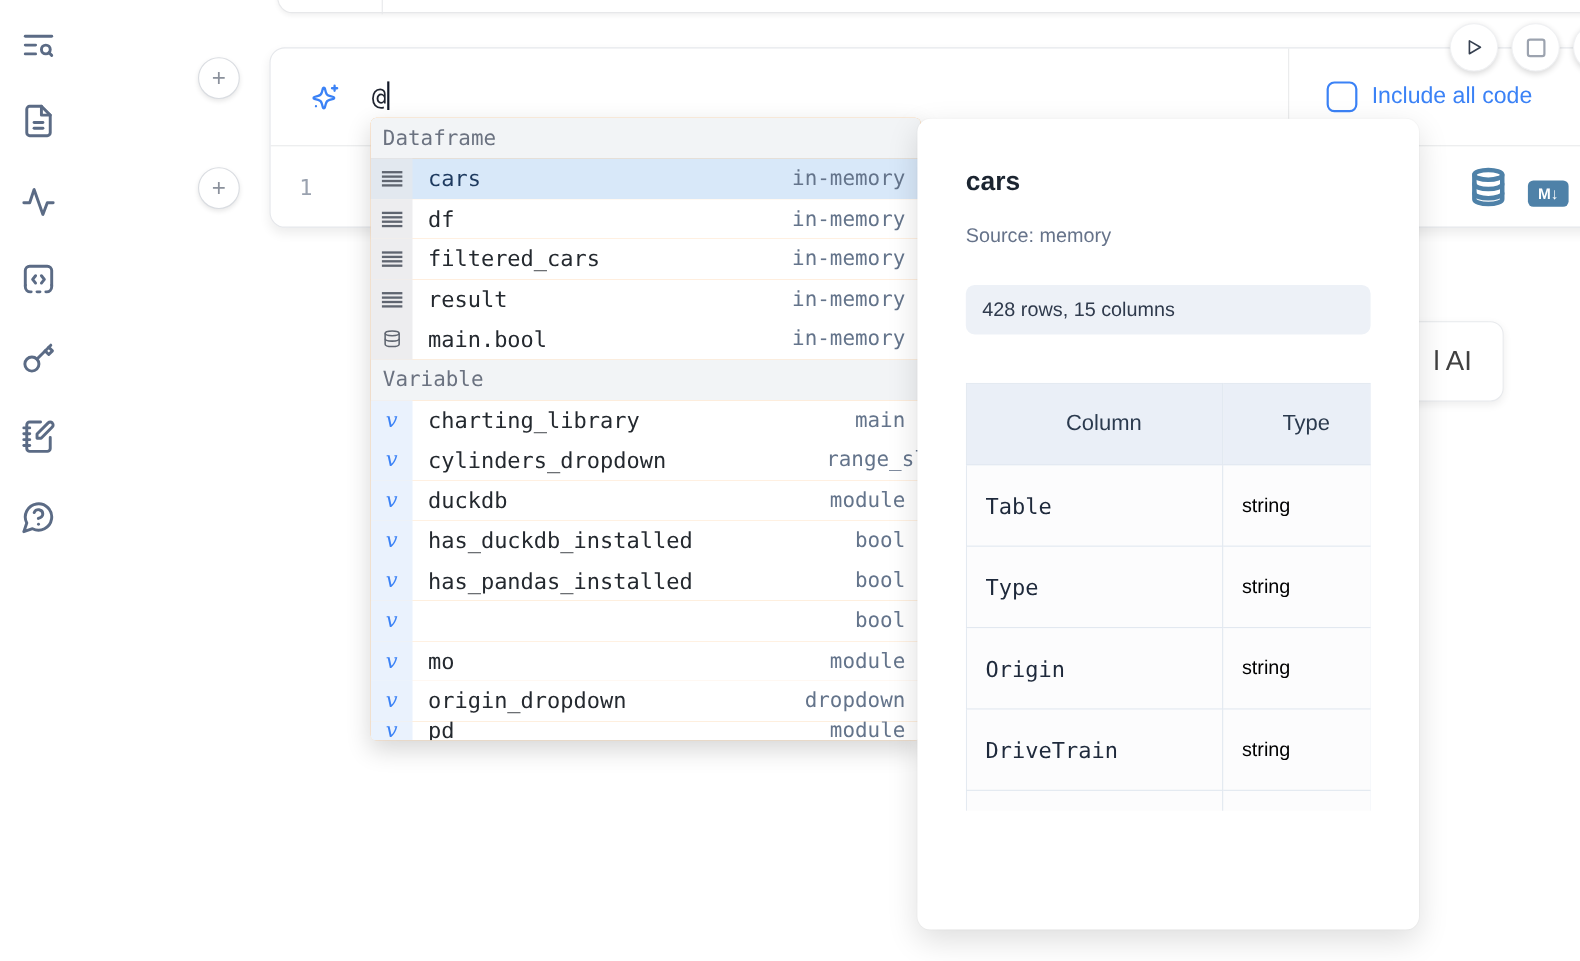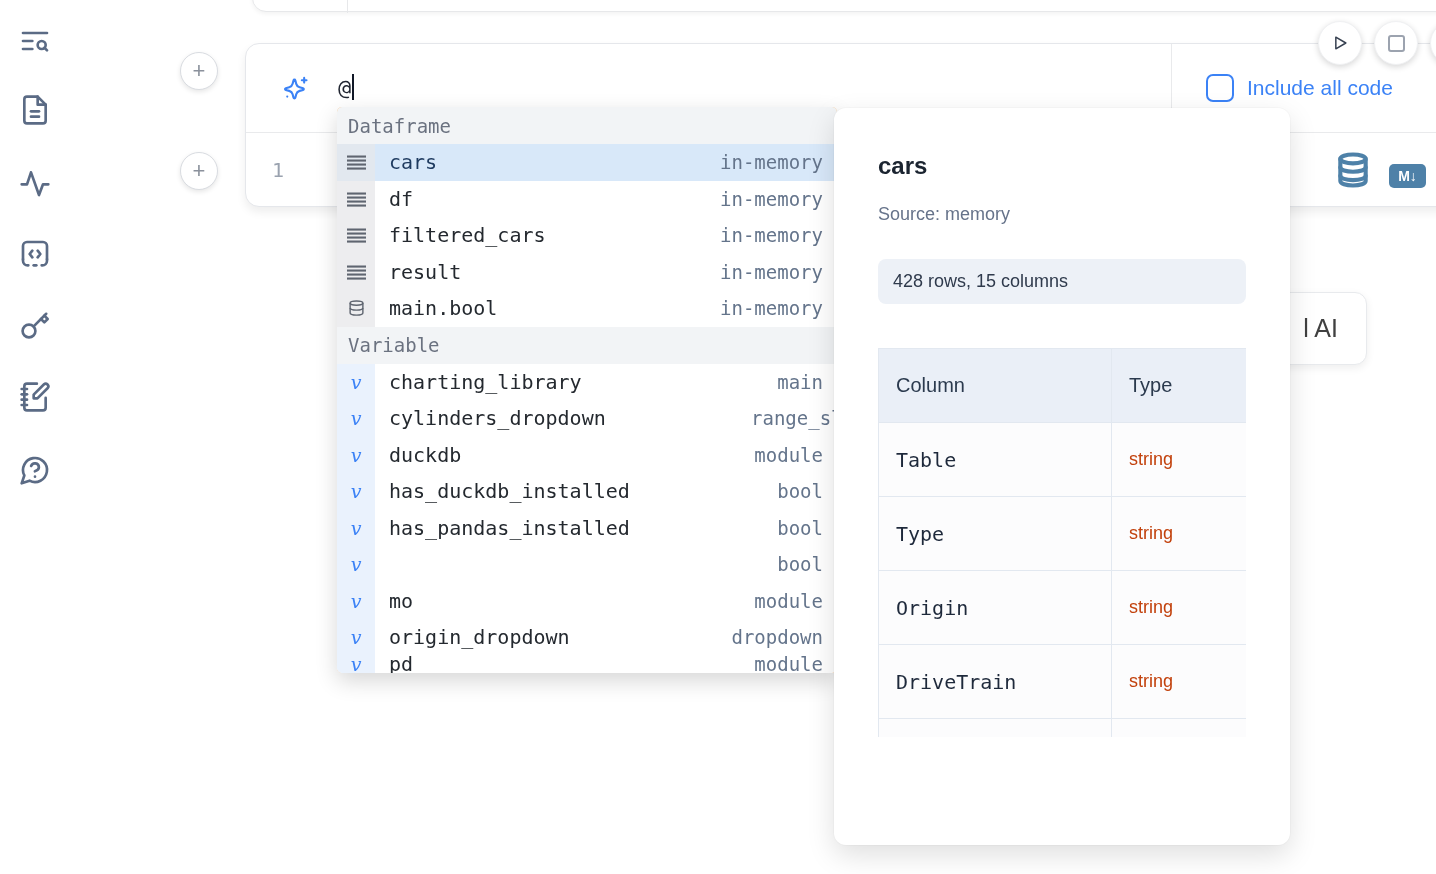--- a/index.html
+++ b/index.html
@@ -73,23 +73,23 @@
   .panel { position:absolute; left:834px; top:108px; width:456px; height:737px; background:#fff;
     border-radius:12px; box-shadow:0 10px 28px rgba(0,0,0,.13), 0 0 0 1px rgba(0,0,0,.02); z-index:20; }
   .panel-title { position:absolute; left:44px; top:44px; font-size:24px; font-weight:bold; color:#1b2430; }
   .panel-source { position:absolute; left:44px; top:96px; font-size:18px; color:#66738a; }
   .panel-badge { position:absolute; left:44px; top:151px; width:368px; height:45px; background:#edf1f7;
     border-radius:8px; display:flex; align-items:center; padding-left:15px; font-size:18px; color:#2f3a4c; }
   .ptable-wrap { position:absolute; left:44px; top:240px; width:368px; height:462px; overflow:hidden; }
   table.ptable { border-collapse:collapse; table-layout:fixed; width:368px; }
   .ptable col.c1 { width:233px; } .ptable col.c2 { width:135px; }
   .ptable th, .ptable td { border:1px solid #e2e8f0; text-align:left; height:74px; padding-left:17px; }
-  .ptable th { background:#eaeff7; font-weight:normal; font-size:20px; color:#2b3a4e; }
+  .ptable th { background:#eaeff7; font-weight:normal; font-size:20px; color:#2b3a4e;text-align:center; }
   .ptable td.cname { font-family:"DejaVu Sans Mono", monospace; font-size:20px; color:#1e293b; background:#fcfcfd; }
-  .ptable td.ctype { font-size:18px; color:#c2410c; background:#fcfcfd; }
+  .ptable td.ctype { font-size:18px; color:#000000; background:#fcfcfd; }
   .ptable tr.partial td { height:18px; border-bottom:none; }
   svg { display:block; }
 </style>
 </head>
 <body>
 
 <div class="sidebar">
   <div class="side-ic" style="top:25px">
     <svg viewBox="0 0 24 24" fill="none" stroke="currentColor" stroke-width="2" stroke-linecap="round" stroke-linejoin="round">
         <path d="M21 6H3"></path>

